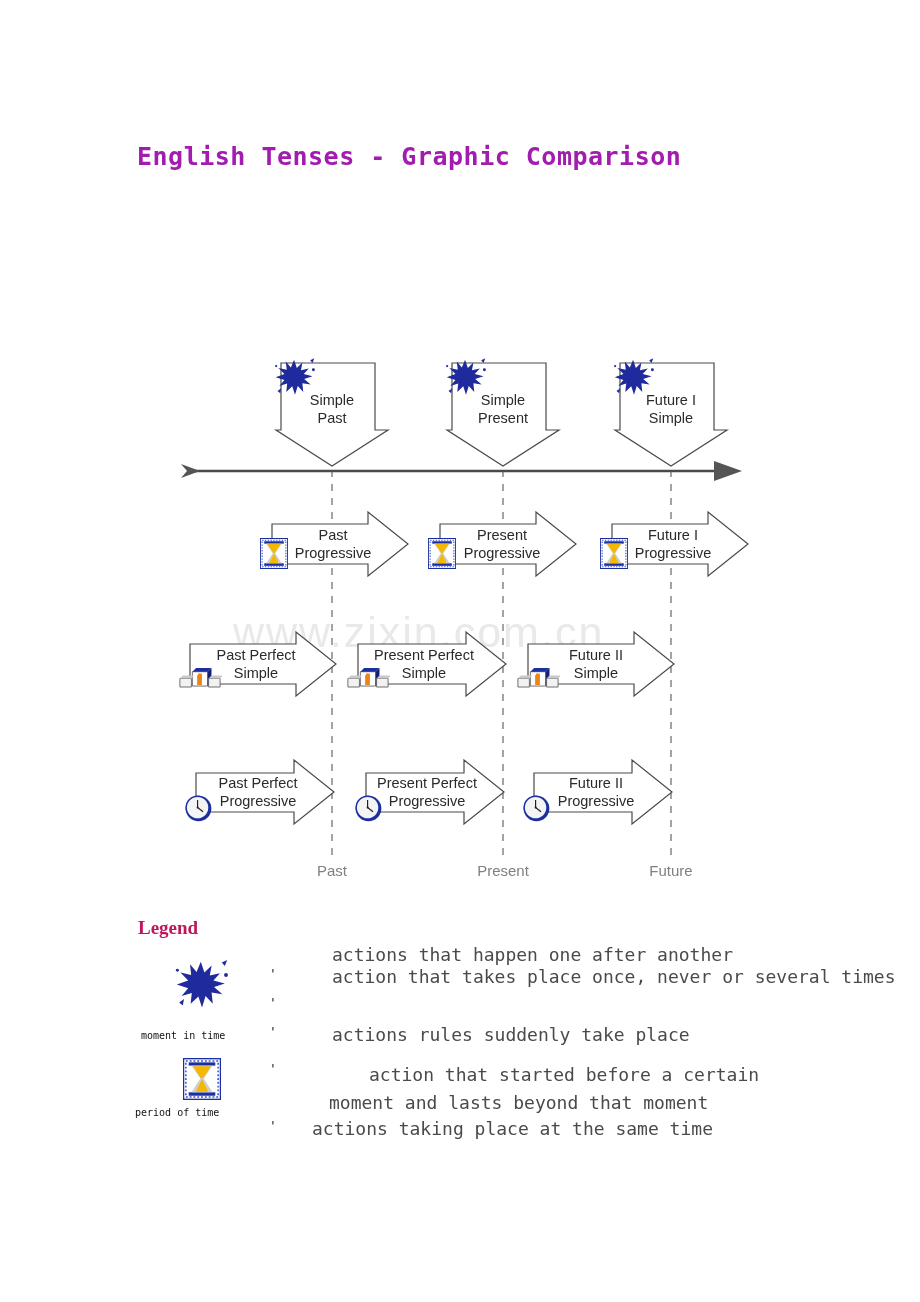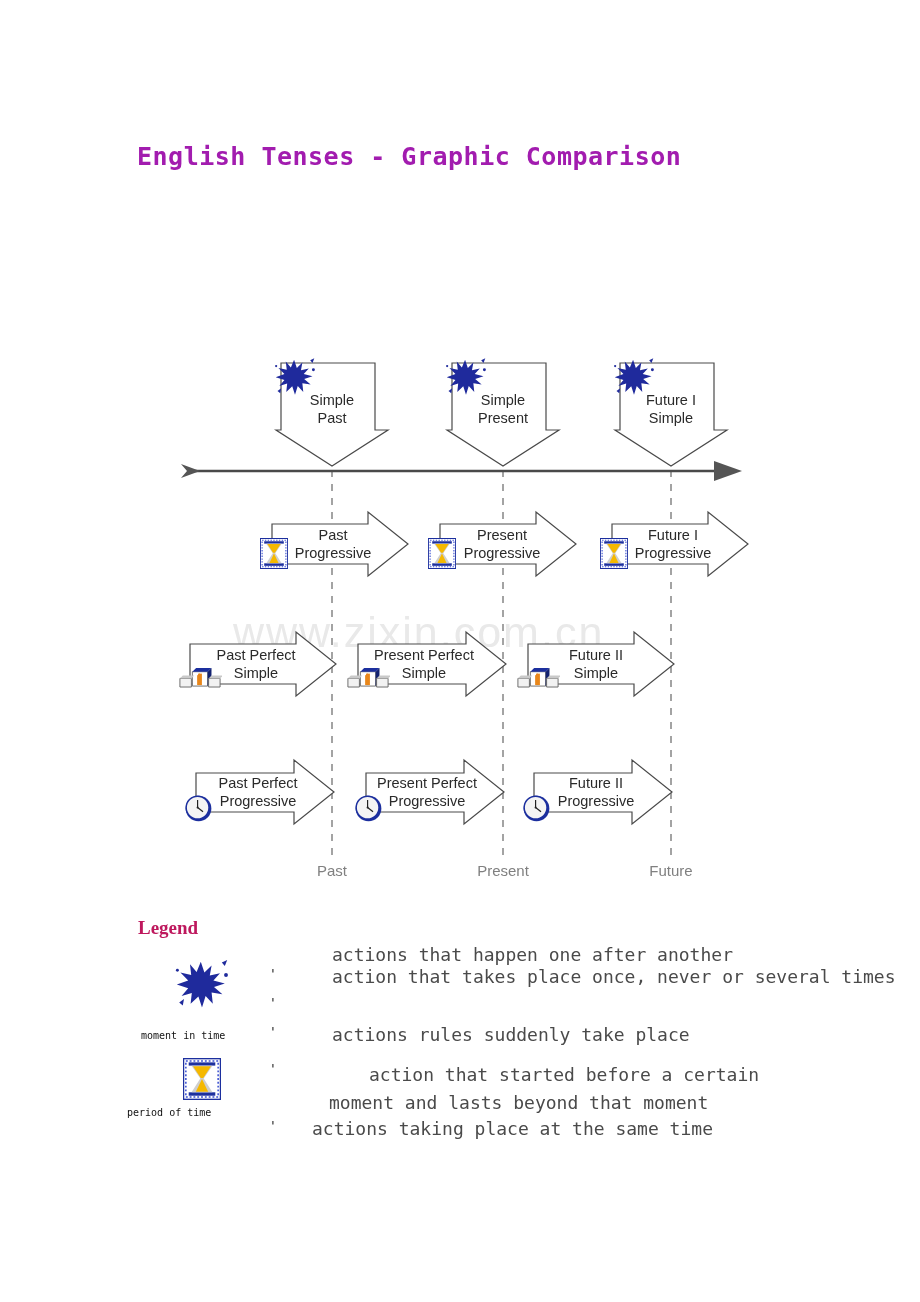--- a/index.html
+++ b/index.html
@@ -50,21 +50,21 @@
     font-size:19px; font-weight:bold; color:#be185d;
   }
   #legend-area{position:absolute; left:0; top:940px; width:920px; height:210px;}
 
   .leg-cap{
     position:absolute;
     font-family:"DejaVu Sans Mono", monospace;
     font-size:10px; color:#111; white-space:nowrap;
   }
   #cap-moment{left:141px; top:1030px;}
-  #cap-period{left:127px; top:1107px;}
+  #cap-period{left:135px; top:1107px;}
 
   .leg-tick{
     position:absolute;
     font-family:"DejaVu Sans Mono", monospace;
     font-size:13px; color:#222;
   }
   .leg-text{
     position:absolute;
     font-family:"DejaVu Sans Mono", monospace;
     font-size:18px; color:#4a4a4a;

